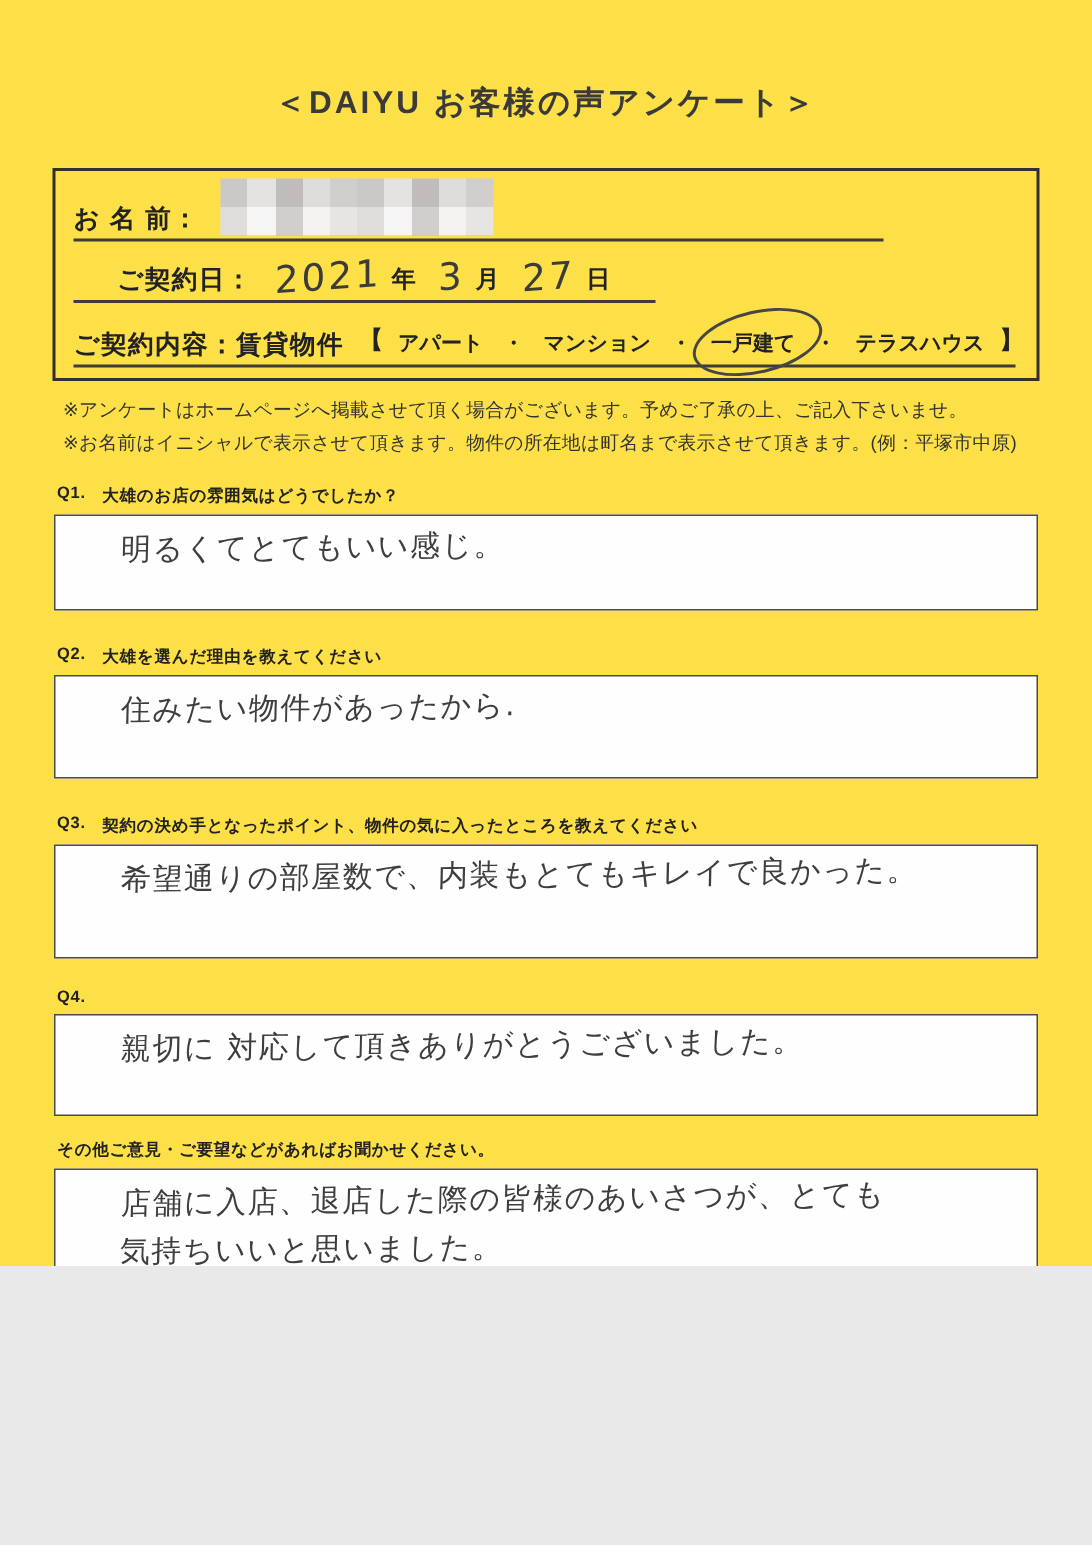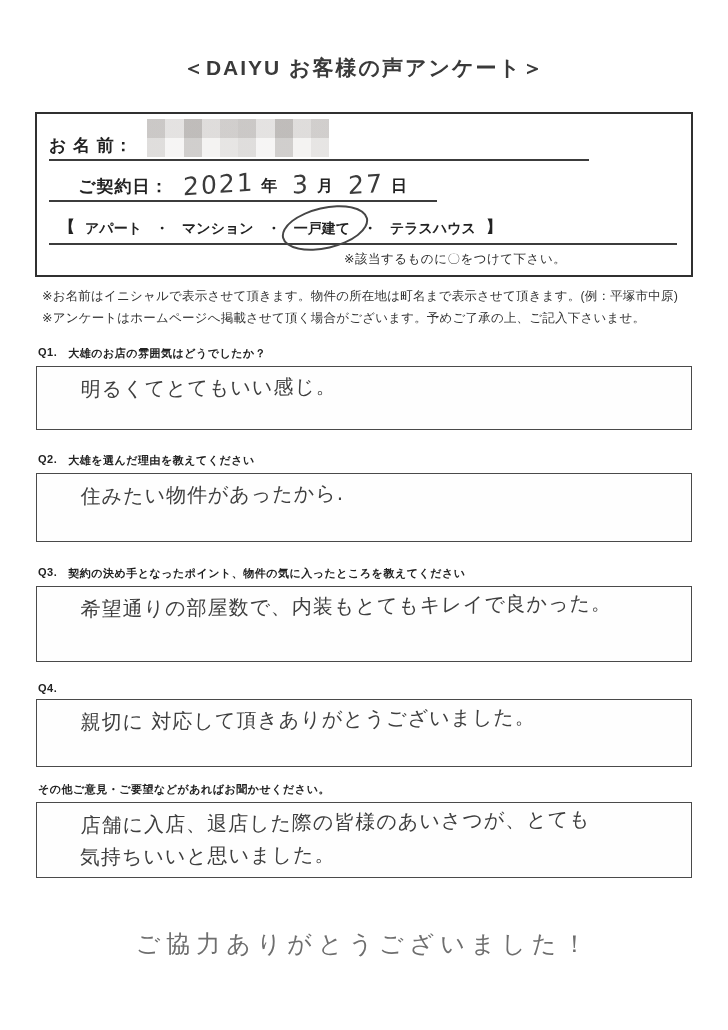--- a/index.html
+++ b/index.html
@@ -1,20 +1,20 @@
 <!DOCTYPE html>
 <html lang="ja"><head>
 <meta charset="utf-8">
 <style>
   html,body{margin:0;padding:0;background:#e9e9e9;}
   .page{
     position:relative;
-    width:728px;height:1030px;
+    width:728px;height:844px;
     margin:0 auto;
-    background:#ffffff;
+    background:#fde047;
     box-sizing:border-box;
     font-family:"Liberation Sans","DejaVu Sans",sans-serif;
     color:#2e2e2e;
     overflow:hidden;
   }
   
   .title{
     padding-top:54px;
     text-align:center;
     font-size:21px;
@@ -176,40 +176,40 @@
       <span class="flabel">ご契約日：</span>
       <span class="hw-num">2021</span>
       <span class="unit">年</span>
       <span class="hw-num">3</span>
       <span class="unit">月</span>
       <span class="hw-num">27</span>
       <span class="unit">日</span>
     </div>
 
     <div class="frow row-contract">
+      <span class="flabel">ご契約内容：賃貸物件</span>
       <span class="bracket">【</span>
       <span class="opt">アパート</span>
       <span class="sep">・</span>
       <span class="opt">マンション</span>
       <span class="sep">・</span>
       <span class="opt">
         <span>一戸建て</span>
         <span class="circle-mark"></span>
       </span>
       <span class="sep">・</span>
       <span class="opt">テラスハウス</span>
       <span class="bracket">】</span>
     </div>
 
-    <div class="circle-note">※該当するものに〇をつけて下さい。</div>
   </div>
 
   <div class="disclaimers">
+    <div>※アンケートはホームページへ掲載させて頂く場合がございます。予めご了承の上、ご記入下さいませ。</div>
     <div>※お名前はイニシャルで表示させて頂きます。物件の所在地は町名まで表示させて頂きます。(例：平塚市中原)</div>
-    <div>※アンケートはホームページへ掲載させて頂く場合がございます。予めご了承の上、ご記入下さいませ。</div>
   </div>
 
   <div class="qsection s1">
     <div class="qhead">
       <span class="qnum">Q1.</span>
       <span class="qlabel">大雄のお店の雰囲気はどうでしたか？</span>
     </div>
     <div class="qbox">
       <div class="answer">明るくてとてもいい感じ。</div>
     </div>

